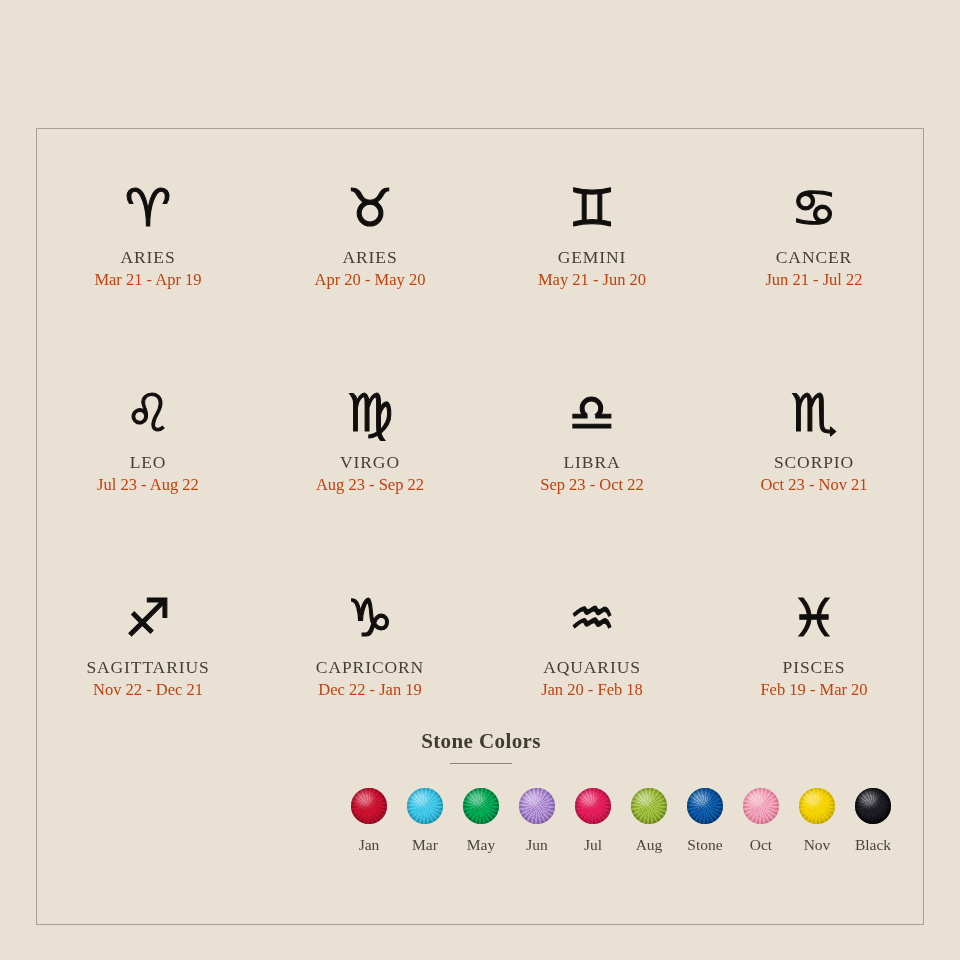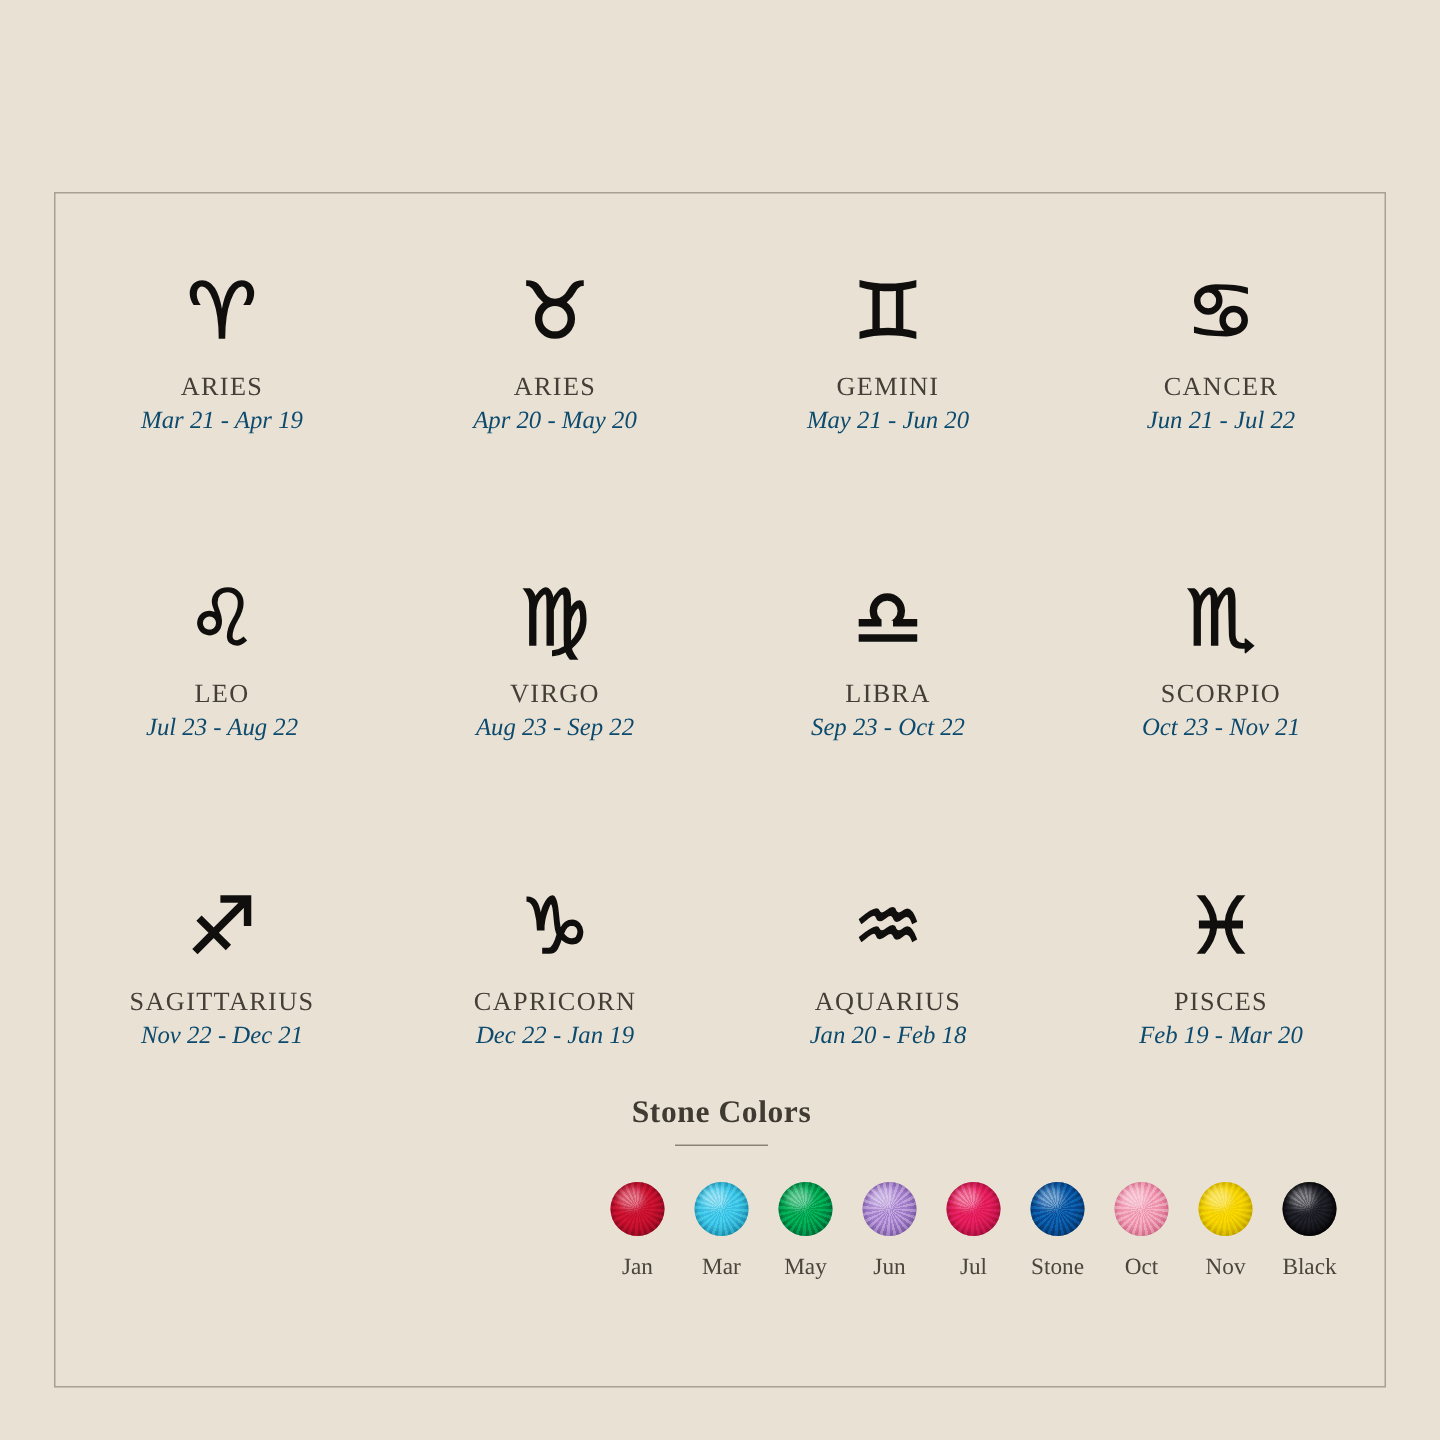--- a/index.html
+++ b/index.html
@@ -59,23 +59,22 @@
   .zodiac-name {
     margin-top: 10px;
     font-size: 17.5px;
     letter-spacing: 0.9px;
     color: #443e36;
     text-align: left;
   }
   .zodiac-dates {
     margin-top: 2px;
     font-size: 16.5px;
-    color: #0c4a6e;
+    color: #c2410c;
     text-align: center;
-    font-style: italic;
   }
 
   
   #stone-section {
     position: absolute;
     left: 0;
     top: 600px;
     width: 888px;
     display: flex;
     flex-direction: column;
@@ -227,20 +226,24 @@
         </div>
         <div class="stone-cell">
           <div class="stone-gem" style="background: radial-gradient(circle at 38% 32%, rgb(176, 143, 212) 0%, rgb(176, 143, 212) 45%, rgb(132, 100, 168) 100%); box-shadow: rgb(132, 100, 168) 0px 0px 4px 1px inset;"></div>
           <div class="stone-label">Jun</div>
         </div>
         <div class="stone-cell">
           <div class="stone-gem" style="background: radial-gradient(circle at 38% 32%, rgb(227, 28, 90) 0%, rgb(227, 28, 90) 45%, rgb(163, 15, 60) 100%); box-shadow: rgb(163, 15, 60) 0px 0px 4px 1px inset;"></div>
           <div class="stone-label">Jul</div>
         </div>
         <div class="stone-cell">
+          <div class="stone-gem" style="background: radial-gradient(circle at 38% 32%, rgb(155, 187, 60) 0%, rgb(155, 187, 60) 45%, rgb(111, 138, 36) 100%); box-shadow: rgb(111, 138, 36) 0px 0px 4px 1px inset;"></div>
+          <div class="stone-label">Aug</div>
+        </div>
+        <div class="stone-cell">
           <div class="stone-gem" style="background: radial-gradient(circle at 38% 32%, rgb(11, 87, 164) 0%, rgb(11, 87, 164) 45%, rgb(6, 58, 112) 100%); box-shadow: rgb(6, 58, 112) 0px 0px 4px 1px inset;"></div>
           <div class="stone-label">Stone</div>
         </div>
         <div class="stone-cell">
           <div class="stone-gem" style="background: radial-gradient(circle at 38% 32%, rgb(242, 160, 184) 0%, rgb(242, 160, 184) 45%, rgb(211, 115, 143) 100%); box-shadow: rgb(211, 115, 143) 0px 0px 4px 1px inset;"></div>
           <div class="stone-label">Oct</div>
         </div>
         <div class="stone-cell">
           <div class="stone-gem" style="background: radial-gradient(circle at 38% 32%, rgb(245, 211, 0) 0%, rgb(245, 211, 0) 45%, rgb(194, 164, 0) 100%); box-shadow: rgb(194, 164, 0) 0px 0px 4px 1px inset;"></div>
           <div class="stone-label">Nov</div>

